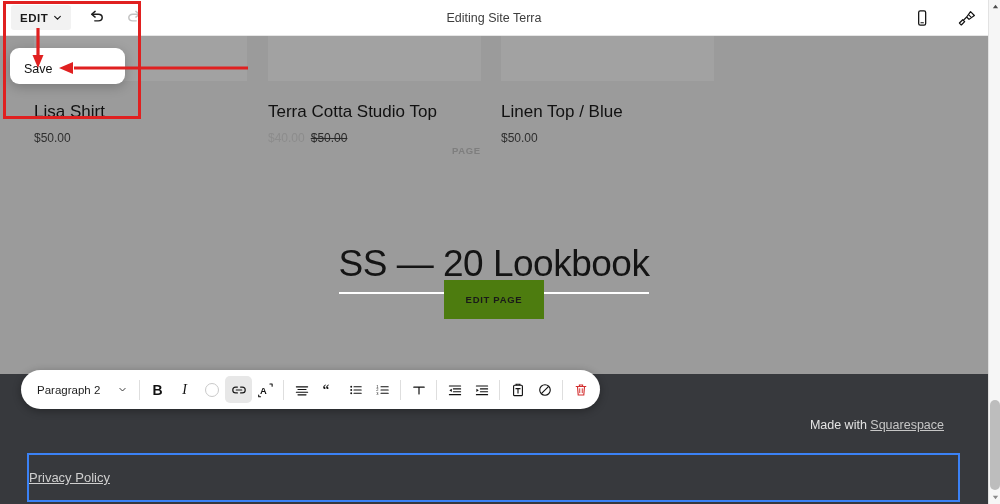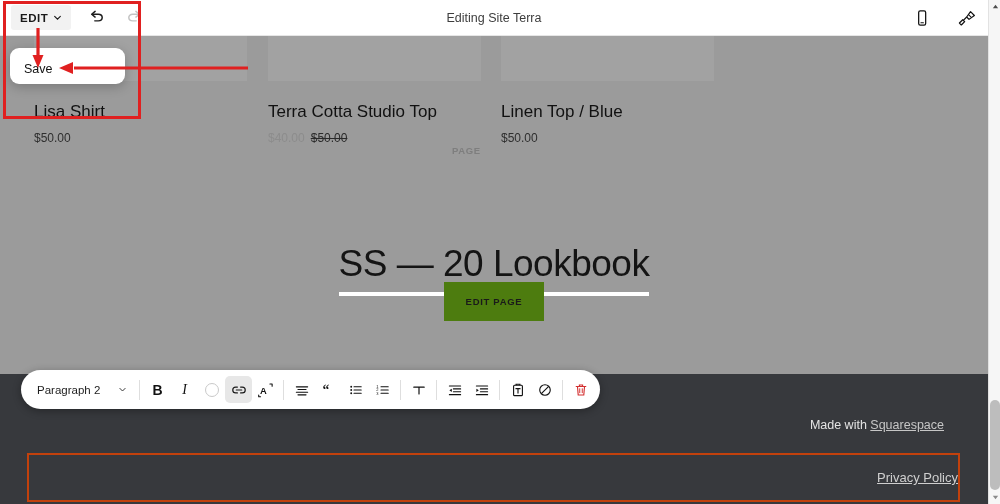--- a/index.html
+++ b/index.html
@@ -71,21 +71,21 @@
     color: #7e7e7e;
   }
 
   
   .lookbook-wrap {
     position: absolute; left: 0; top: 208px; width: 988px;
     display: flex; flex-direction: column; align-items: center;
   }
   .lookbook-title {
     font-size: 37px; font-weight: 400; color: #141414; letter-spacing: -.5px;
-    padding-bottom: 7px; border-bottom: 4px solid #ffffff; line-height: 1.1;
+    padding-bottom: 7px; border-bottom: 2px solid #ffffff; line-height: 1.1;
   }
   .edit-page-btn {
     margin-top: -14px; width: 100px; height: 39px; background: #4d7c0f;
     border: none; cursor: pointer;
     display: flex; align-items: center; justify-content: center;
     font-size: 9.5px; font-weight: 700; letter-spacing: .7px; color: #1a1a1a;
     font-family: "Liberation Sans", sans-serif;
   }
 
   
@@ -93,22 +93,22 @@
     position: absolute; left: 0; top: 338px; width: 988px; height: 166px;
     background: #37393d;
   }
   .made-with {
     position: absolute; right: 44px; top: 44px;
     font-size: 12.5px; color: #e4e4e4;
   }
   .made-with a { color: #c6c6c6; text-decoration: underline; cursor: pointer; }
   .privacy-block {
     position: absolute; left: 27px; top: 79px; width: 933px; height: 49px;
-    border: 2px solid #c2410c;
-    display: flex; align-items: center; justify-content: flex-end;
+    border: 2px solid #3b82f6;
+    display: flex; align-items: center; justify-content: flex-start;
   }
   .privacy-link {
     font-size: 13px; color: #cfcfcf; text-decoration: underline; cursor: pointer;
   }
 
   
   .text-toolbar {
     position: absolute; left: 21px; top: 370px; height: 39px;
     background: #ffffff; border-radius: 20px;
     box-shadow: 0 2px 9px rgba(0,0,0,.32);

